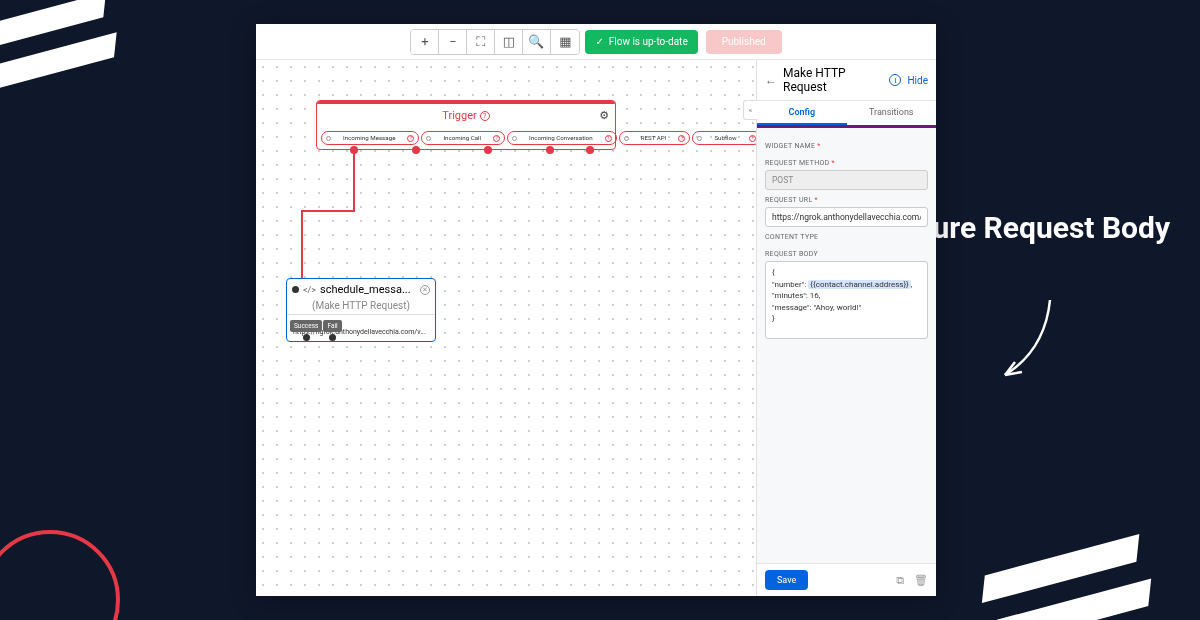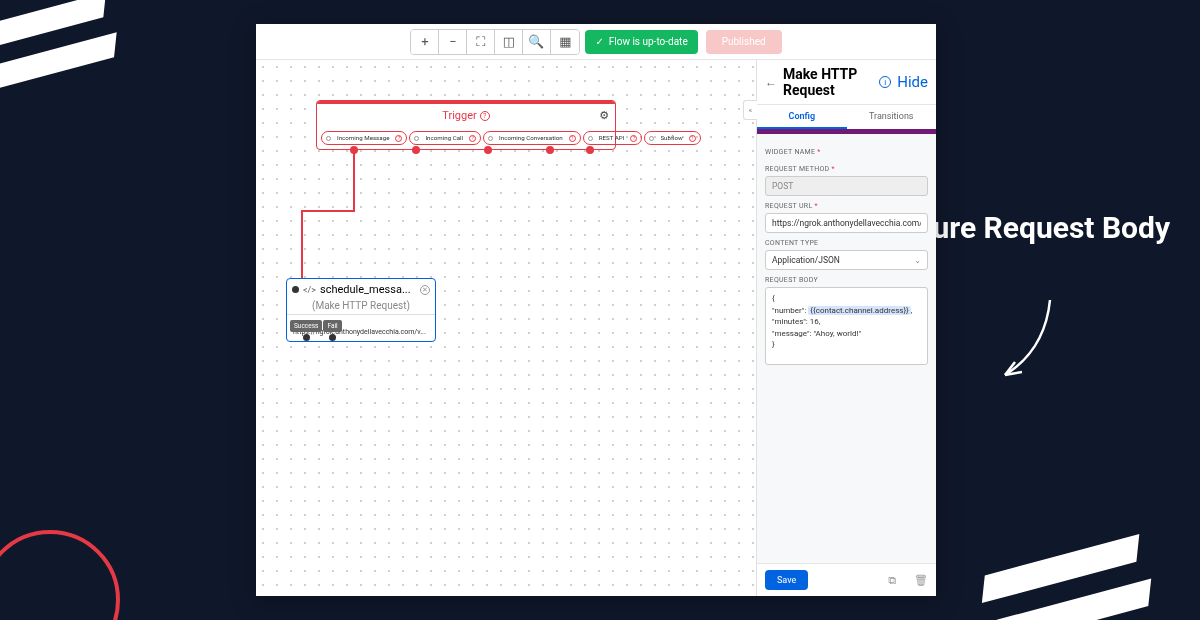--- a/index.html
+++ b/index.html
@@ -17,48 +17,48 @@
 .tbgroup{display:flex;border:1px solid #ccc;border-radius:4px;overflow:hidden}
 .tbtn{width:28px;height:24px;display:flex;align-items:center;justify-content:center;border-right:1px solid #ccc;background:#fff;cursor:pointer;font-size:13px;color:#555}
 .tbtn:last-child{border-right:none}
 .status-pill{margin-left:5px;height:24px;padding:0 10px;border-radius:4px;background:#14b861;color:#fff;font-size:10px;display:flex;align-items:center;gap:5px}
 .status-pill::before{content:"✓";font-size:10px}
 .publish-btn{margin-left:8px;height:24px;padding:0 16px;border-radius:4px;background:#f8c8c8;color:#fff;font-size:10px;display:flex;align-items:center;cursor:pointer}
 .canvas{flex:1;background-image:radial-gradient(#d0d0d0 1px,transparent 1px);background-size:14px 14px;position:relative}
 .sidepanel{position:absolute;right:0;top:36px;bottom:0;width:180px;background:#fff;border-left:1px solid #e0e0e0;display:flex;flex-direction:column;font-size:9px}
 .sp-header{display:flex;align-items:center;padding:6px 8px;gap:6px;border-bottom:1px solid #e5e5e5}
 .sp-back{font-size:12px;color:#666;cursor:pointer}
-.sp-title{font-weight:700;font-size:14px;flex:1}
+.sp-title{font-weight:400;font-size:12px;flex:1}
 .sp-info{width:12px;height:12px;border:1px solid #0263e0;border-radius:50%;color:#0263e0;font-size:8px;display:flex;align-items:center;justify-content:center}
-.sp-hide{color:#0263e0;font-size:15px;cursor:pointer}
+.sp-hide{color:#0263e0;font-size:10px;cursor:pointer}
 .sp-collapse{position:absolute;left:-14px;top:40px;width:14px;height:20px;background:#fff;border:1px solid #ddd;border-right:none;border-radius:3px 0 0 3px;display:flex;align-items:center;justify-content:center;font-size:8px;color:#888;cursor:pointer}
-.sp-tabs{display:flex;border-bottom:5px solid #701a75}
+.sp-tabs{display:flex;border-bottom:3px solid #701a75}
 .sp-tab{flex:1;padding:6px 0;text-align:center;font-size:9px;color:#666;cursor:pointer}
 .sp-tab.active{color:#0263e0;border-bottom:2px solid #0263e0;font-weight:600}
 .sp-body{flex:1;padding:8px;overflow:auto;background:#f7f8f9;display:flex;flex-direction:column}
 .fieldlabel{font-size:7px;color:#666;letter-spacing:.3px;margin-top:6px;margin-bottom:3px;text-transform:uppercase}
 .req::after{content:" *";color:#e63946}
 .textinput{width:100%;background:#fff;border:1px solid #ccc;border-radius:3px;padding:4px 6px;font-size:8.5px;color:#333}
 .textinput.ro{background:#eee;color:#888}
 .select{width:100%;background:#fff;border:1px solid #ccc;border-radius:3px;padding:4px 6px;font-size:8.5px;color:#333;display:flex;justify-content:space-between;align-items:center;cursor:pointer}
 .chev{font-size:8px;color:#888}
 .textarea{width:100%;min-height:78px;background:#fff;border:1px solid #ccc;border-radius:3px;padding:5px 6px;font-size:8px;color:#333;font-family:inherit;line-height:1.45}
 .varpill{background:#d4e4fc;border-radius:2px;padding:0 2px}
 .sp-spacer{flex:1}
-.sp-footer{display:flex;align-items:center;padding:6px 8px;gap:14px;border-top:1px solid #e5e5e5;background:#fff}
+.sp-footer{display:flex;align-items:center;padding:6px 8px;gap:6px;border-top:1px solid #e5e5e5;background:#fff}
 .savebtn{background:#0263e0;color:#fff;border:none;border-radius:4px;padding:5px 12px;font-size:9px;cursor:pointer}
 .footicon{margin-left:auto;font-size:11px;color:#999;cursor:pointer}
 .footicon2{font-size:11px;color:#999;cursor:pointer;margin-left:4px}
 .trigger{position:absolute;left:60px;top:40px;width:300px;border:1px solid #e63946;border-radius:4px;background:#fff}
 .trigger-top{background:#e63946;height:3px;border-radius:4px 4px 0 0}
 .trigger-head{padding:5px 8px;display:flex;align-items:center;justify-content:center;position:relative;color:#e63946;font-size:11px;font-weight:400}
 .trigger-head .qm{width:10px;height:10px;border:1px solid #e63946;border-radius:50%;font-size:7px;display:inline-flex;align-items:center;justify-content:center;margin-left:3px}
 .trigger-gear{position:absolute;right:6px;font-size:11px;color:#444;cursor:pointer}
 .trigger-pills{display:flex;gap:2px;padding:4px;flex-wrap:nowrap}
-.tpill{border:1px solid #e63946;border-radius:9px;font-size:6.2px;color:#333;padding:2px 4px;display:flex;align-items:center;gap:6px;white-space:nowrap;cursor:pointer}
+.tpill{border:1px solid #e63946;border-radius:9px;font-size:6.2px;color:#333;padding:2px 4px;display:flex;align-items:center;gap:12px;white-space:nowrap;cursor:pointer}
 .tpill .dot{width:5px;height:5px;border:1px solid #999;border-radius:50%}
 .tpill .qm2{width:7px;height:7px;border:1px solid #e63946;border-radius:50%;font-size:5px;display:inline-flex;align-items:center;justify-content:center;color:#e63946}
 .connectors{position:absolute;left:60px;top:86px;width:300px;height:12px}
 .cdot{position:absolute;top:0;width:8px;height:8px;background:#e63946;border-radius:50%}
 .wire{position:absolute;background:#e63946}
 .widget{position:absolute;left:30px;top:218px;width:150px;border:1.5px solid #0263e0;border-radius:4px;background:#fff}
 .widget-head{display:flex;align-items:center;padding:4px 5px;gap:4px}
 .wdot{width:7px;height:7px;background:#333;border-radius:50%}
 .wcode{font-size:9px;color:#666}
 .wtitle{font-size:11px;font-weight:400;flex:1}
@@ -198,24 +198,20 @@
       <div class="sp-tab active">Config</div>
       <div class="sp-tab">Transitions</div>
     </div>
     <div class="sp-body">
       <div class="fieldlabel req">WIDGET NAME</div>
       <div class="fieldlabel req">REQUEST METHOD</div>
       <input class="textinput ro" readonly="" value="POST" style="">
       <div class="fieldlabel req">REQUEST URL</div>
       <input class="textinput" value="https://ngrok.anthonydellavecchia.com/" style="">
       <div class="fieldlabel">CONTENT TYPE</div>
-      <div class="select">
-          <span>Application/JSON</span>
-          <span class="chev">⌄</span>
-        </div>
       <div class="fieldlabel">REQUEST BODY</div>
       <div class="textarea">
         <div>{</div>
         <div><span>"number": </span><span class="varpill">{{contact.channel.address}}</span><span>,</span></div>
         <div>"minutes": 16,</div>
         <div>"message": "Ahoy, world!"</div>
         <div>}</div>
       </div>
       <div class="sp-spacer"></div>
     </div>

